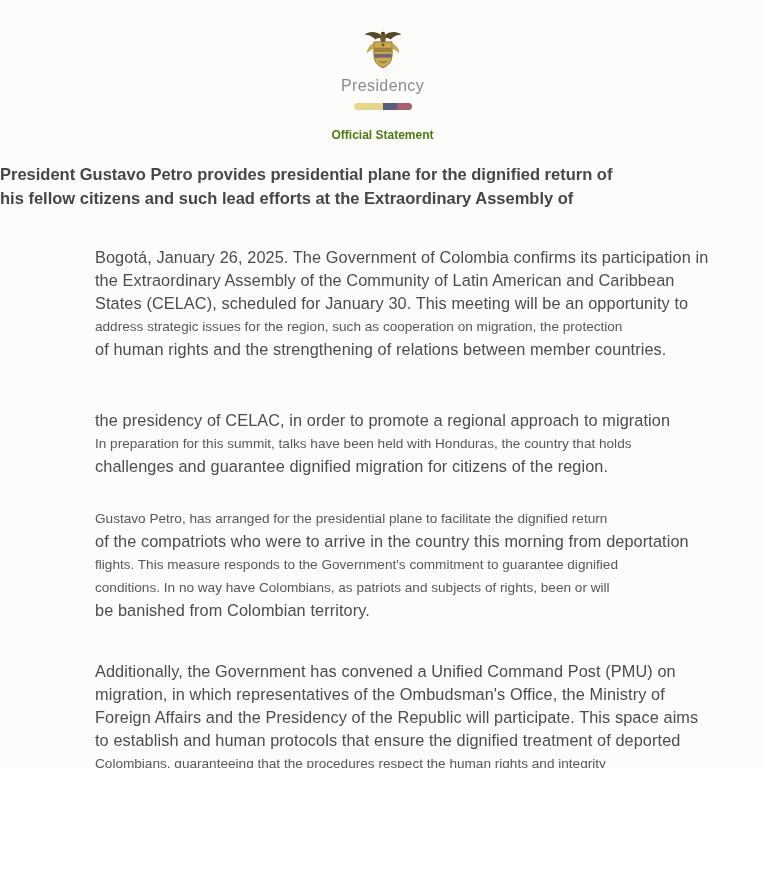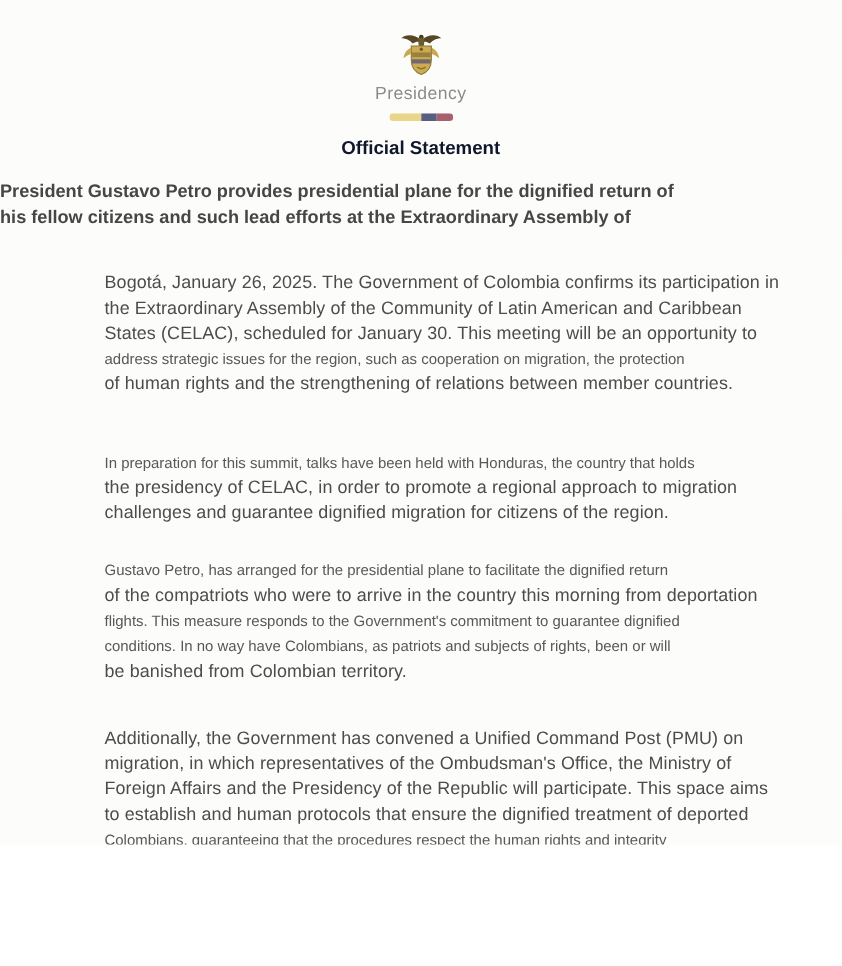--- a/index.html
+++ b/index.html
@@ -27,23 +27,23 @@
     margin:8px auto 0;
     border-radius:4px;
     overflow:hidden;
     display:flex;
     opacity:0.9;
   }
   .flag-pill span { height:100%; display:block; }
   .statement-title {
     margin-top:15px;
     text-align:center;
-    font-size:17px;
+    font-size:12px;
     font-weight:700;
-    color:#0f172a;
+    color:#4d7c0f;
     line-height:20px;
   }
   .subtitle {
     margin-top:17px;
     text-align:left;
     font-size:16.5px;
     font-weight:600;
     color:#464646;
     line-height:24px;
   }
@@ -100,22 +100,22 @@
 
   <section class="statement-body">
       <div class="para para-0">
         <div class="line lg">Bogotá, January 26, 2025. The Government of Colombia confirms its participation in</div>
         <div class="line lg">the Extraordinary Assembly of the Community of Latin American and Caribbean</div>
         <div class="line lg">States (CELAC), scheduled for January 30. This meeting will be an opportunity to</div>
         <div class="line sm">address strategic issues for the region, such as cooperation on migration, the protection</div>
         <div class="line lg">of human rights and the strengthening of relations between member countries.</div>
       </div>
       <div class="para para-1">
+        <div class="line lg">the presidency of CELAC, in order to promote a regional approach to migration</div>
         <div class="line sm">In preparation for this summit, talks have been held with Honduras, the country that holds</div>
-        <div class="line lg">the presidency of CELAC, in order to promote a regional approach to migration</div>
         <div class="line lg">challenges and guarantee dignified migration for citizens of the region.</div>
       </div>
       <div class="para para-2">
         <div class="line sm">Gustavo Petro, has arranged for the presidential plane to facilitate the dignified return</div>
         <div class="line lg">of the compatriots who were to arrive in the country this morning from deportation</div>
         <div class="line sm">flights. This measure responds to the Government's commitment to guarantee dignified</div>
         <div class="line sm">conditions. In no way have Colombians, as patriots and subjects of rights, been or will</div>
         <div class="line lg">be banished from Colombian territory.</div>
       </div>
       <div class="para para-3">

